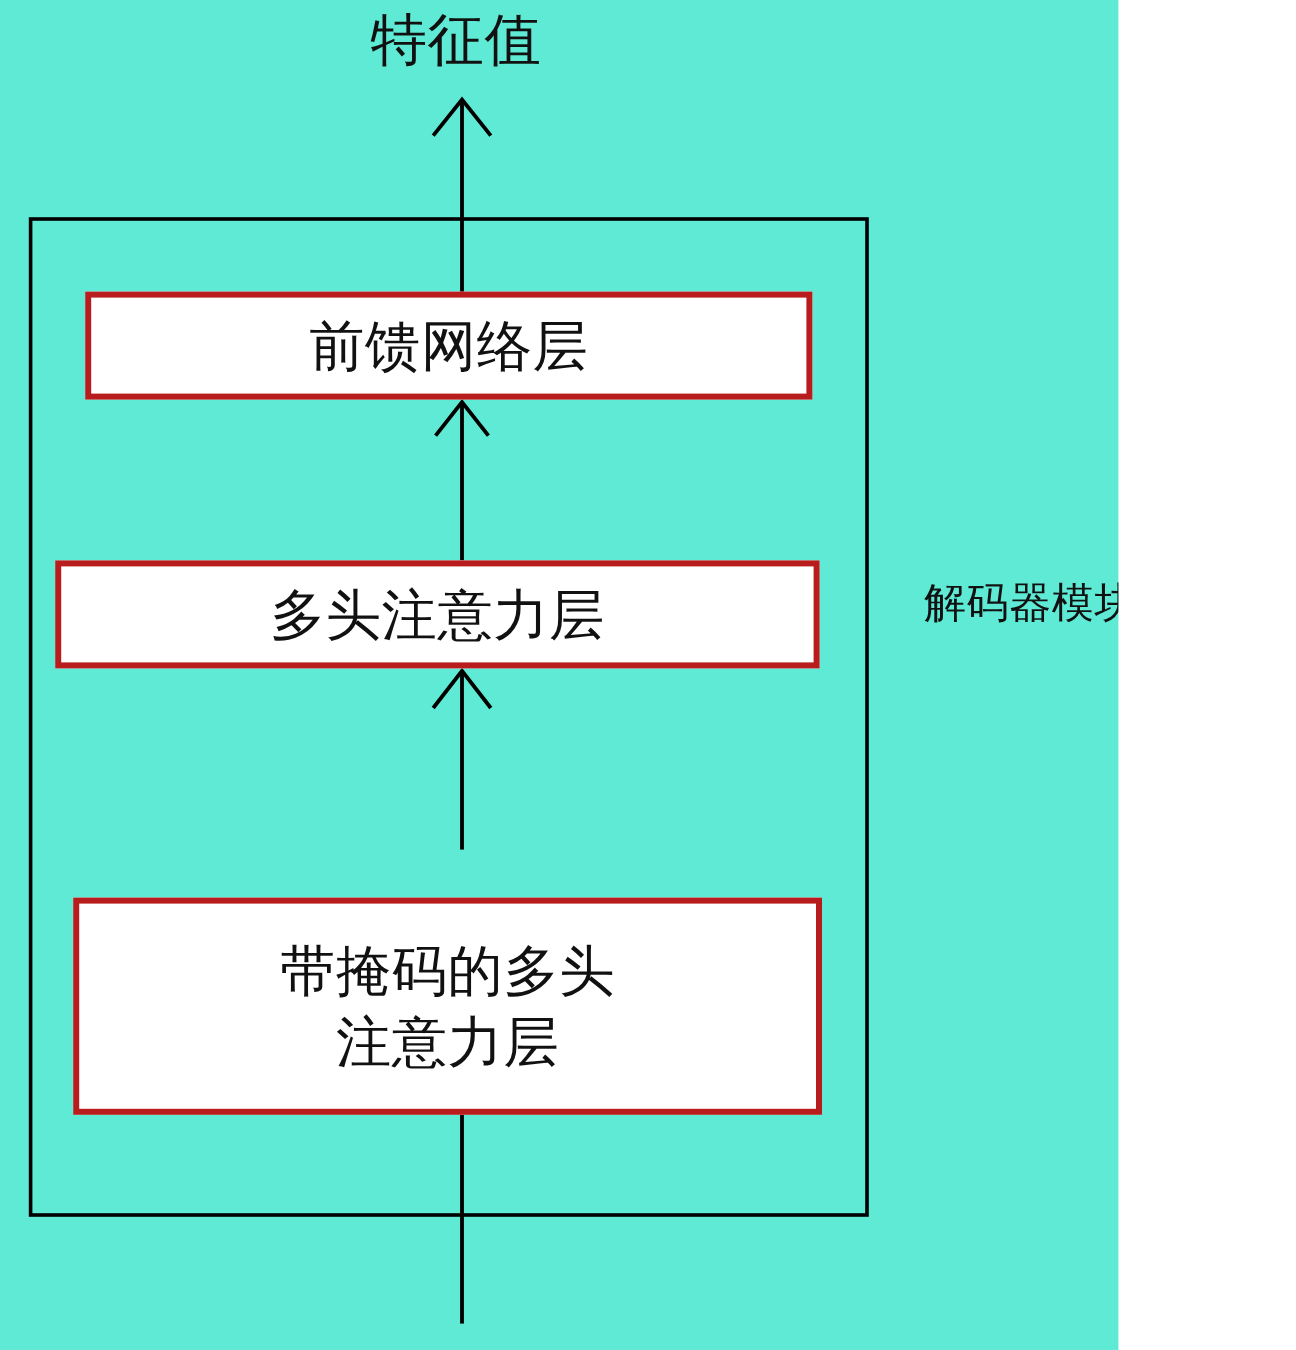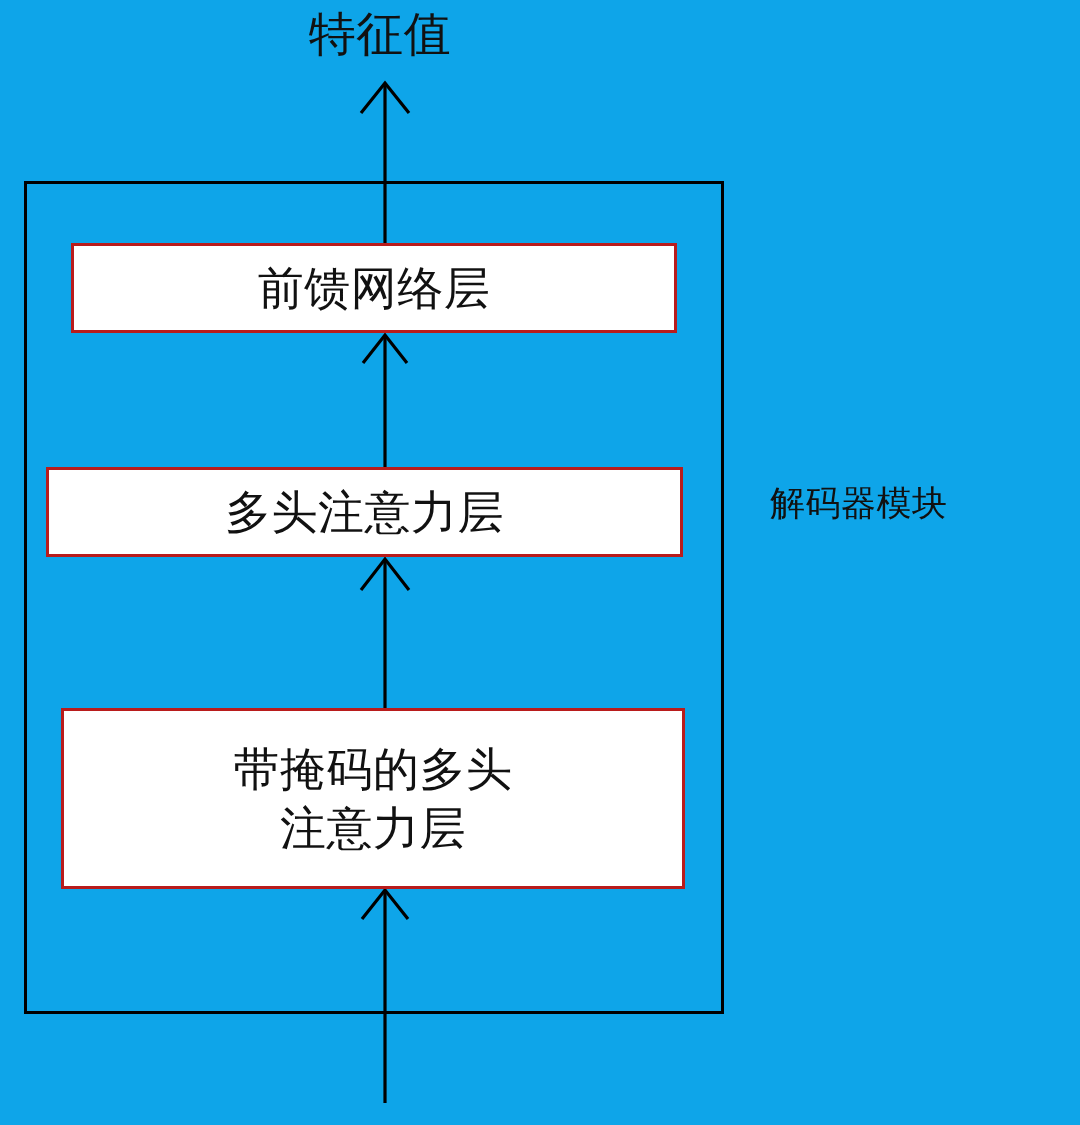--- a/index.html
+++ b/index.html
@@ -7,23 +7,23 @@
     margin: 0;
     padding: 0;
     background: #ffffff;
   }
   body {
     font-family: "DejaVu Sans", "Liberation Sans", sans-serif;
     color: #000000;
   }
   #canvas {
     position: relative;
-    width: 1080px;
+    width: 932px;
     height: 1125px;
-    background: #0ea5e9;
+    background: #5eead4;
     overflow: hidden;
   }
 
   
   .label {
     position: absolute;
     color: #111111;
     font-family: "DejaVu Sans", "Liberation Sans", sans-serif;
     font-weight: 400;
     white-space: nowrap;
@@ -51,21 +51,21 @@
     width: 700px;
     height: 833px;
     border: 3px solid #000000;
     box-sizing: border-box;
     background: transparent;
   }
 
   
   .layer-box {
     position: absolute;
-    border: 3px solid #b91c1c;
+    border: 5px solid #b91c1c;
     box-sizing: border-box;
     background: #ffffff;
     display: flex;
     align-items: center;
     justify-content: center;
     text-align: center;
   }
   .layer-box .box-text {
     font-size: 46px;
     line-height: 1.28;
@@ -82,21 +82,21 @@
     height: 90px;
   }
   #box-multihead {
     left: 46px;
     top: 467px;
     width: 637px;
     height: 90px;
   }
   #box-masked {
     left: 61px;
-    top: 708px;
+    top: 748px;
     width: 624px;
     height: 181px;
   }
 
   
   .conn {
     position: absolute;
     overflow: visible;
   }
   .conn svg {

